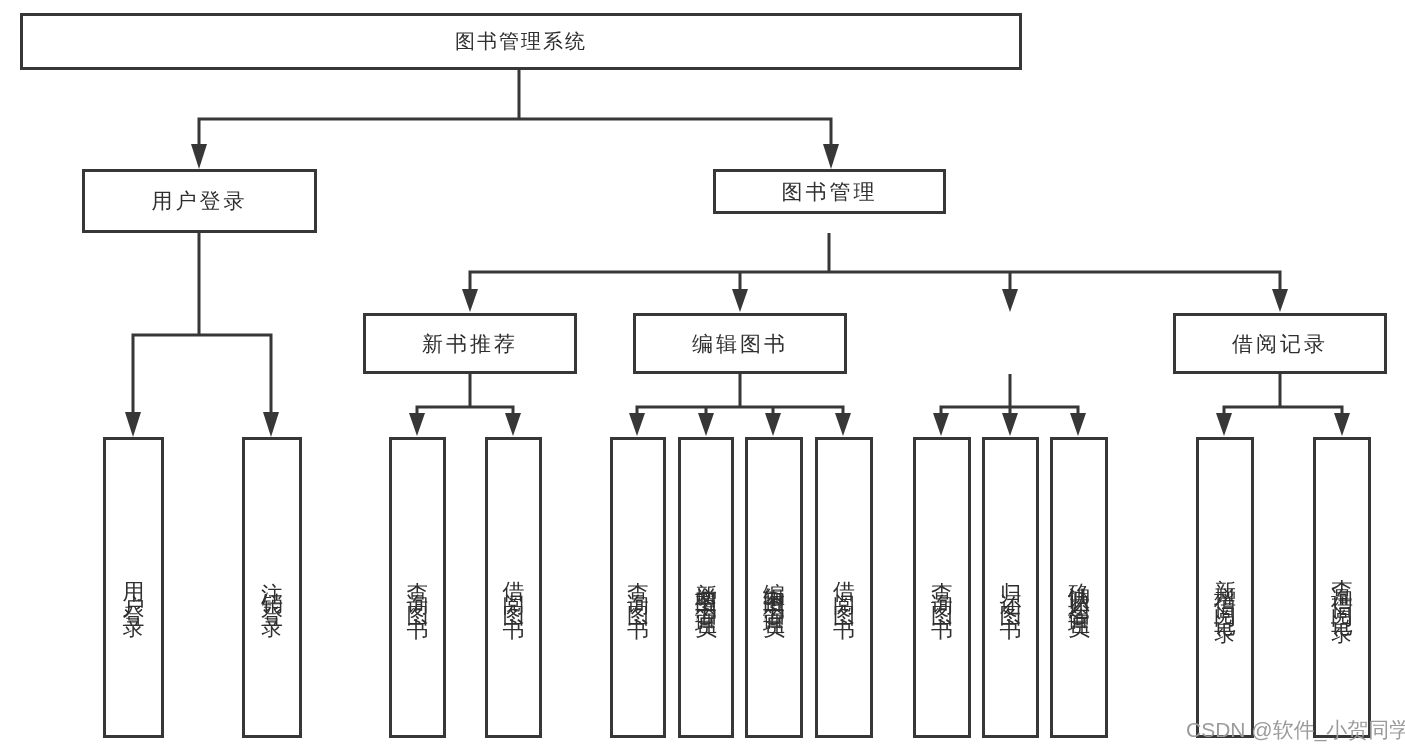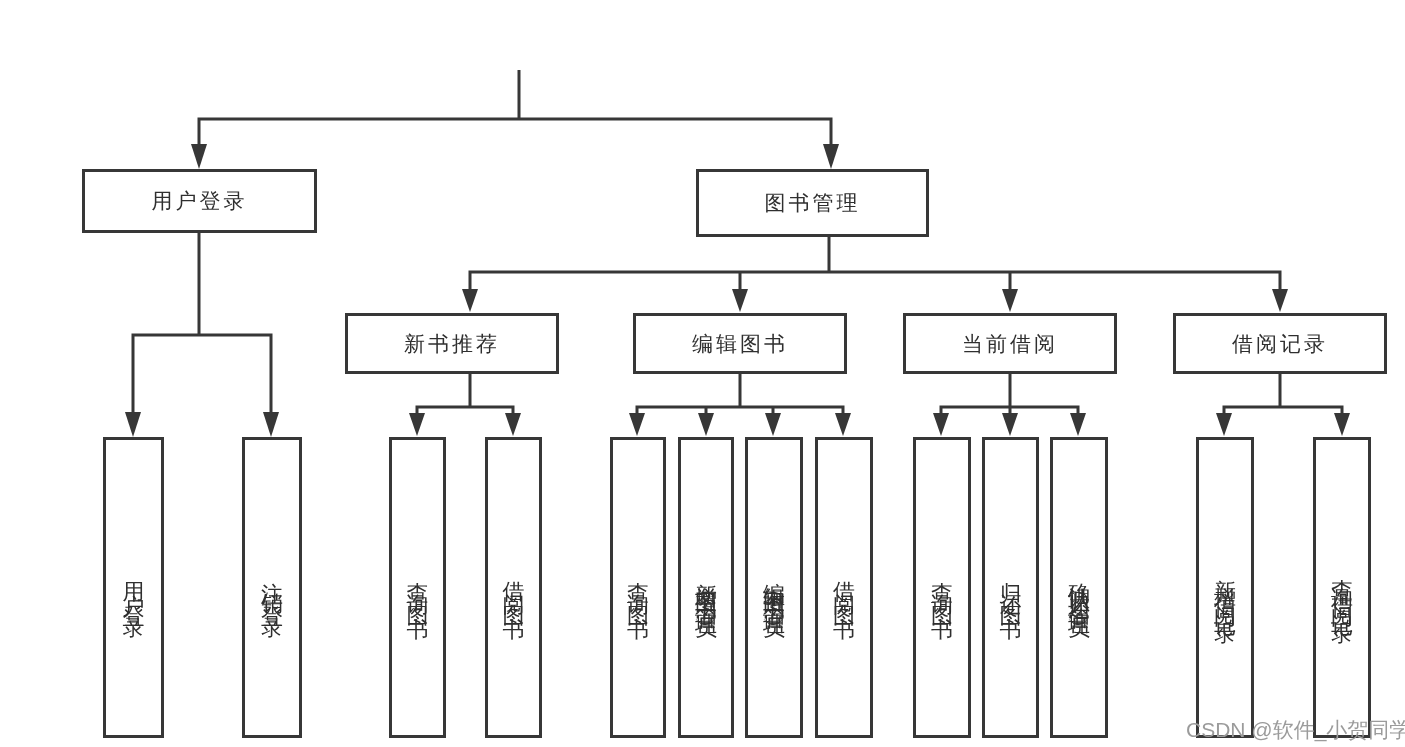--- a/index.html
+++ b/index.html
@@ -30,23 +30,23 @@
   }
   .hlabel {
     font-size: 21px;
     letter-spacing: 3px;
     white-space: nowrap;
     color: #2f2f2f;
   }
   .root-box   { left: 20px;  top: 13px;  width: 1002px; height: 57px; }
   .root-box .hlabel { font-size: 20px; letter-spacing: 2px; }
   .lvl1-left  { left: 82px;  top: 169px; width: 235px; height: 64px; }
-  .lvl1-right { left: 696px; top: 169px; width: 233px; height: 68px; }
+  .lvl1-right { left: 713px; top: 169px; width: 233px; height: 45px; }
   .lvl2 { top: 313px; width: 214px; height: 61px; }
-  .l2a { left: 345px; }
+  .l2a { left: 363px; }
   .l2b { left: 633px; }
   .l2c { left: 903px; }
   .l2d { left: 1173px; }
   .leaf { top: 437px; height: 301px; }
   .vtext {
     writing-mode: vertical-rl;
     text-orientation: mixed;
     font-size: 22px;
     line-height: 1;
     white-space: nowrap;
@@ -116,36 +116,36 @@
       <polygon points="765,413 781,413 773,436"></polygon>
       <polygon points="835,413 851,413 843,436"></polygon>
       <polygon points="933,413 949,413 941,436"></polygon>
       <polygon points="1002,413 1018,413 1010,436"></polygon>
       <polygon points="1070,413 1086,413 1078,436"></polygon>
       <polygon points="1216,413 1232,413 1224,436"></polygon>
       <polygon points="1334,413 1350,413 1342,436"></polygon>
     </g>
   </svg>
 
+  <div class="box root-box">
+    <span class="hlabel">图书管理系统</span>
+  </div>
 
   <div class="box lvl1-left">
     <span class="hlabel">用户登录</span>
   </div>
   <div class="box lvl1-right">
     <span class="hlabel">图书管理</span>
   </div>
 
   <div class="box lvl2 l2a">
     <span class="hlabel">新书推荐</span>
   </div>
   <div class="box lvl2 l2b">
     <span class="hlabel">编辑图书</span>
-  </div>
-  <div class="box lvl2 l2c">
-    <span class="hlabel">当前借阅</span>
   </div>
   <div class="box lvl2 l2d">
     <span class="hlabel">借阅记录</span>
   </div>
 
   <div class="box leaf p1">
     <span class="vtext vs-4">用户登录</span>
   </div>
   <div class="box leaf p2">
     <span class="vtext vs-4">注销登录</span>

